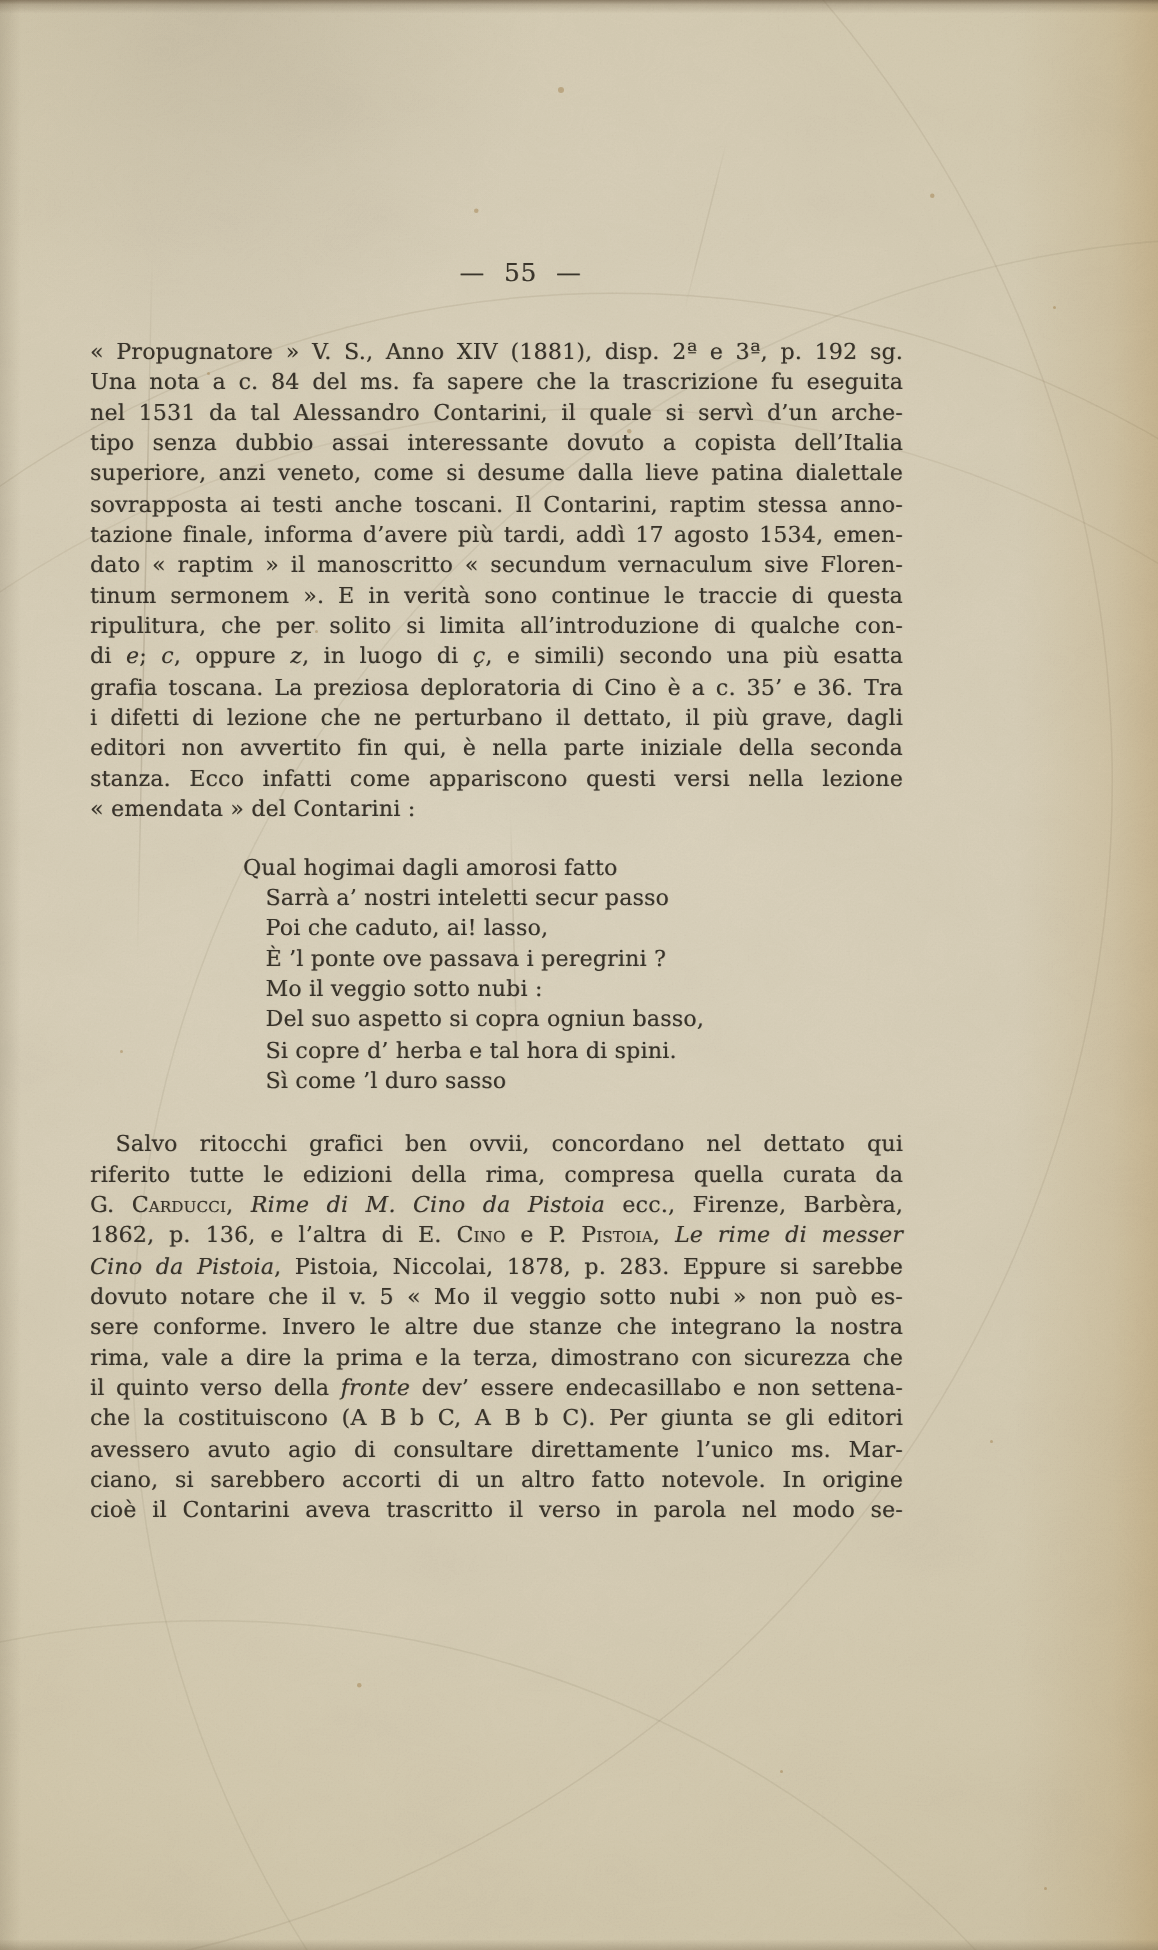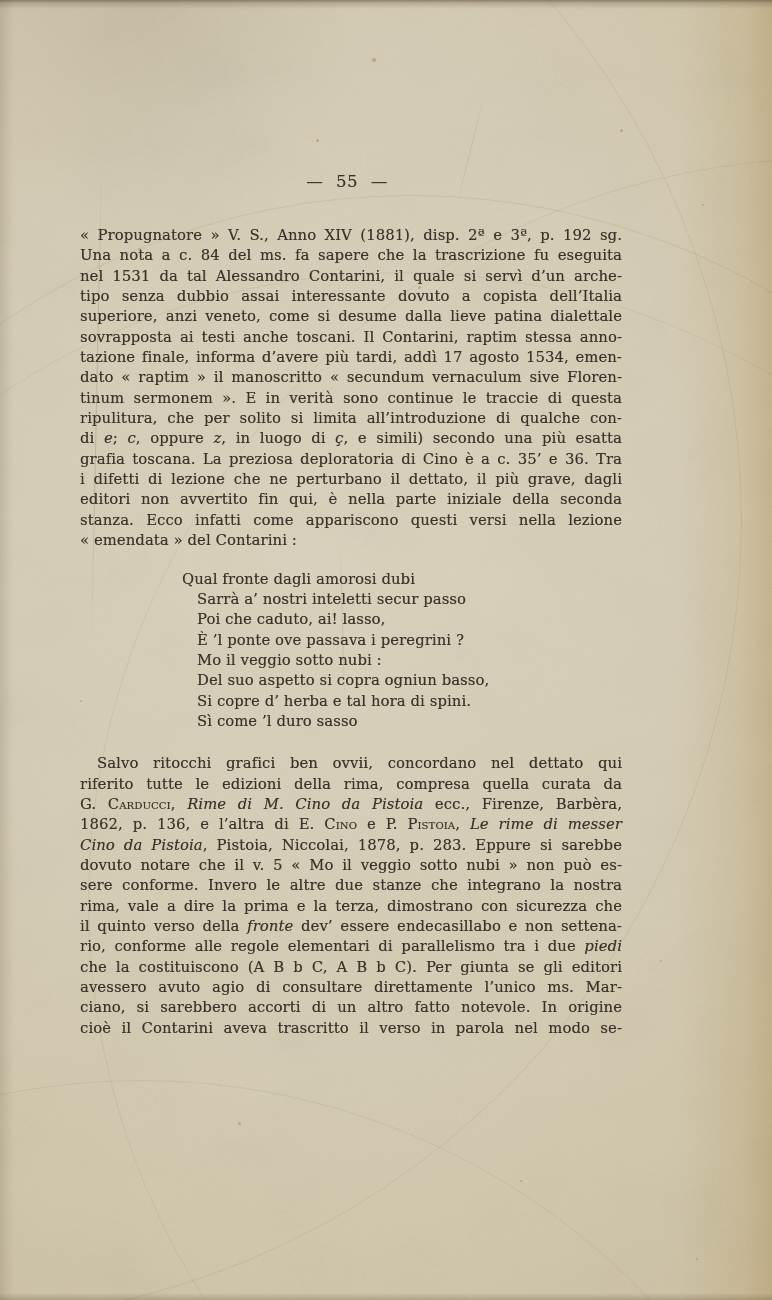--- a/index.html
+++ b/index.html
@@ -24,21 +24,21 @@
   .speck{border-radius:50%;background:rgba(148,108,50,.38)}
   .grain{position:absolute;inset:0;mix-blend-mode:multiply}
 
   .pagenum{
     position:absolute;top:172px;left:76px;width:542px;
     text-align:center;font-size:16.5px;color:#3a352c;
     word-spacing:7px;letter-spacing:.5px;
     text-shadow:.3px .3px .4px rgba(58,53,44,.5);
   }
   .content{
-    position:absolute;top:225px;left:80px;width:542px;
+    position:absolute;top:225px;left:60px;width:542px;
     font-size:14.7px;line-height:20.35px;color:#38332a;
     letter-spacing:.15px;
     text-shadow:.3px .3px .45px rgba(56,50,40,.5);
   }
   .line{min-height:20.35px}
   .line.j{text-align:justify;text-align-last:justify}
   .line.indent{text-indent:17px}
   .it{font-style:italic}
   .sc{font-variant:small-caps}
   .verse-quote{margin:18px 0 0 117px}
@@ -101,40 +101,39 @@
         <div class="line j"><span>tinum sermonem ». E in verità sono continue le traccie di questa</span></div>
         <div class="line j"><span>ripulitura, che per solito si limita all’introduzione di qualche con-</span></div>
         <div class="line j"><span>di </span><span class="it">e</span><span>; </span><span class="it">c</span><span>, oppure </span><span class="it">z</span><span>, in luogo di </span><span class="it">ç</span><span>, e simili) secondo una più esatta</span></div>
         <div class="line j"><span>grafia toscana. La preziosa deploratoria di Cino è a c. 35’ e 36. Tra</span></div>
         <div class="line j"><span>i difetti di lezione che ne perturbano il dettato, il più grave, dagli</span></div>
         <div class="line j"><span>editori non avvertito fin qui, è nella parte iniziale della seconda</span></div>
         <div class="line j"><span>stanza. Ecco infatti come appariscono questi versi nella lezione</span></div>
         <div class="line"><span>« emendata » del Contarini :</span></div>
       </div>
       <div class="block verse-quote">
-        <div class="line outdent"><span>Qual fronte dagli amorosi dubi</span></div>
+        <div class="line outdent"><span>Qual hogimai dagli amorosi fatto</span></div>
         <div class="line"><span>Sarrà a’ nostri inteletti secur passo</span></div>
         <div class="line"><span>Poi che caduto, ai! lasso,</span></div>
         <div class="line"><span>È ’l ponte ove passava i peregrini ?</span></div>
         <div class="line"><span>Mo il veggio sotto nubi :</span></div>
         <div class="line"><span>Del suo aspetto si copra ogniun basso,</span></div>
         <div class="line"><span>Si copre d’ herba e tal hora di spini.</span></div>
         <div class="line"><span>Sì come ’l duro sasso</span></div>
       </div>
       <div class="block paragraph-2">
         <div class="line j indent"><span>Salvo ritocchi grafici ben ovvii, concordano nel dettato qui</span></div>
         <div class="line j"><span>riferito tutte le edizioni della rima, compresa quella curata da</span></div>
         <div class="line j"><span>G. </span><span class="sc">Carducci</span><span>, </span><span class="it">Rime di M. Cino da Pistoia</span><span> ecc., Firenze, Barbèra,</span></div>
         <div class="line j"><span>1862, p. 136, e l’altra di E. </span><span class="sc">Cino</span><span> e P. </span><span class="sc">Pistoia</span><span>, </span><span class="it">Le rime di messer</span></div>
         <div class="line j"><span class="it">Cino da Pistoia</span><span>, Pistoia, Niccolai, 1878, p. 283. Eppure si sarebbe</span></div>
         <div class="line j"><span>dovuto notare che il v. 5 « Mo il veggio sotto nubi » non può es-</span></div>
         <div class="line j"><span>sere conforme. Invero le altre due stanze che integrano la nostra</span></div>
         <div class="line j"><span>rima, vale a dire la prima e la terza, dimostrano con sicurezza che</span></div>
         <div class="line j"><span>il quinto verso della </span><span class="it">fronte</span><span> dev’ essere endecasillabo e non settena-</span></div>
-        <div class="line j"><span>rio, conforme alle regole elementari di parallelismo tra i due </span><span class="it">piedi</span></div>
         <div class="line j"><span>che la costituiscono (A B b C, A B b C). Per giunta se gli editori</span></div>
         <div class="line j"><span>avessero avuto agio di consultare direttamente l’unico ms. Mar-</span></div>
         <div class="line j"><span>ciano, si sarebbero accorti di un altro fatto notevole. In origine</span></div>
         <div class="line j"><span>cioè il Contarini aveva trascritto il verso in parola nel modo se-</span></div>
       </div>
     </div>
 
 </div>
 
 </body></html>

